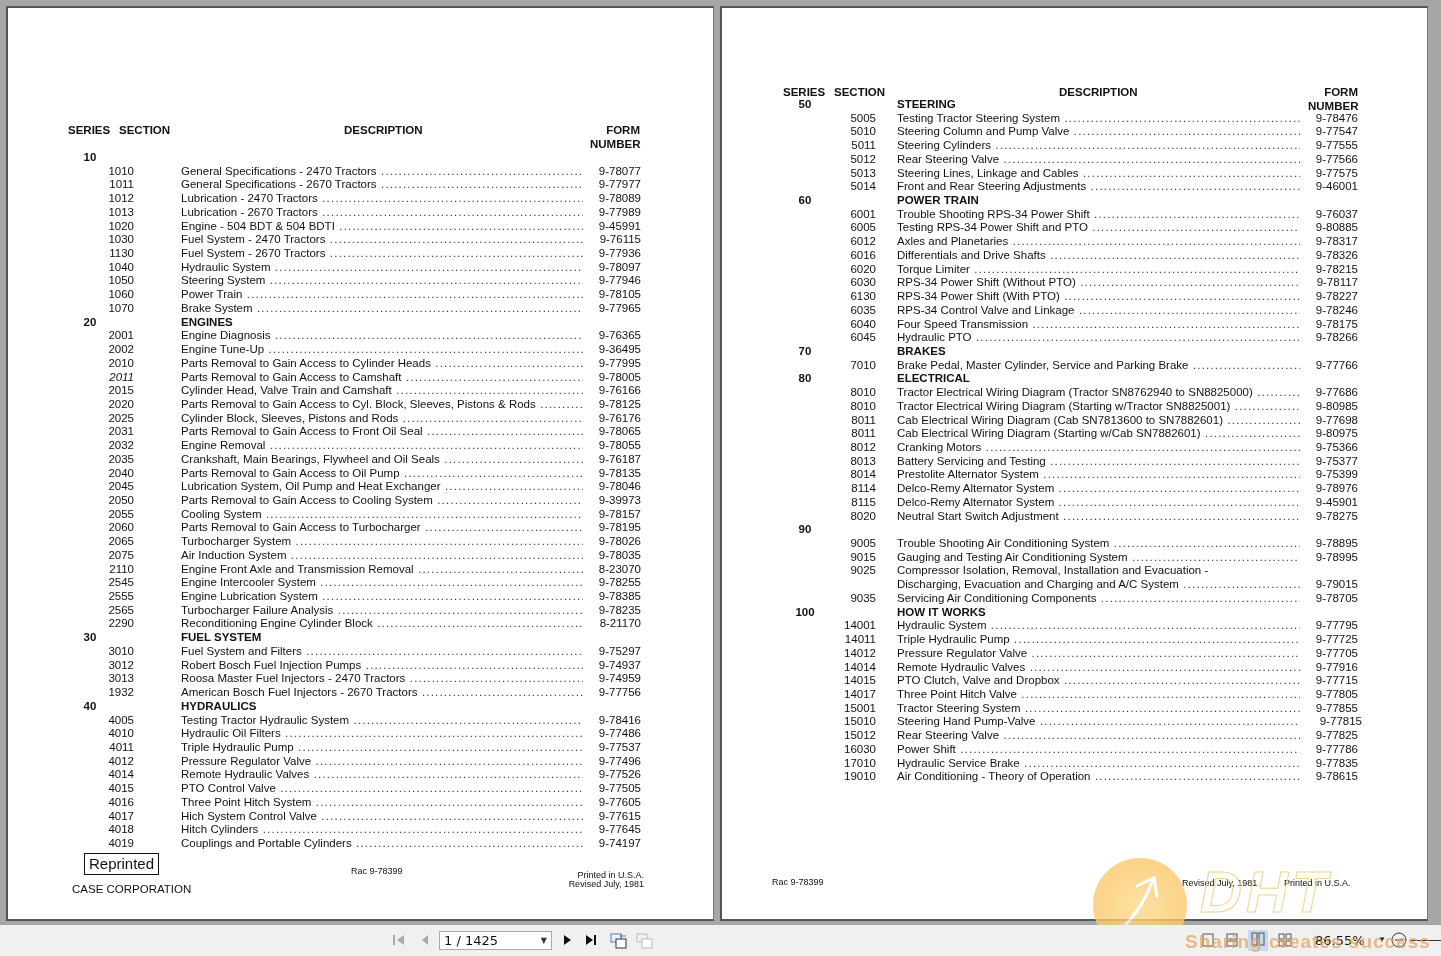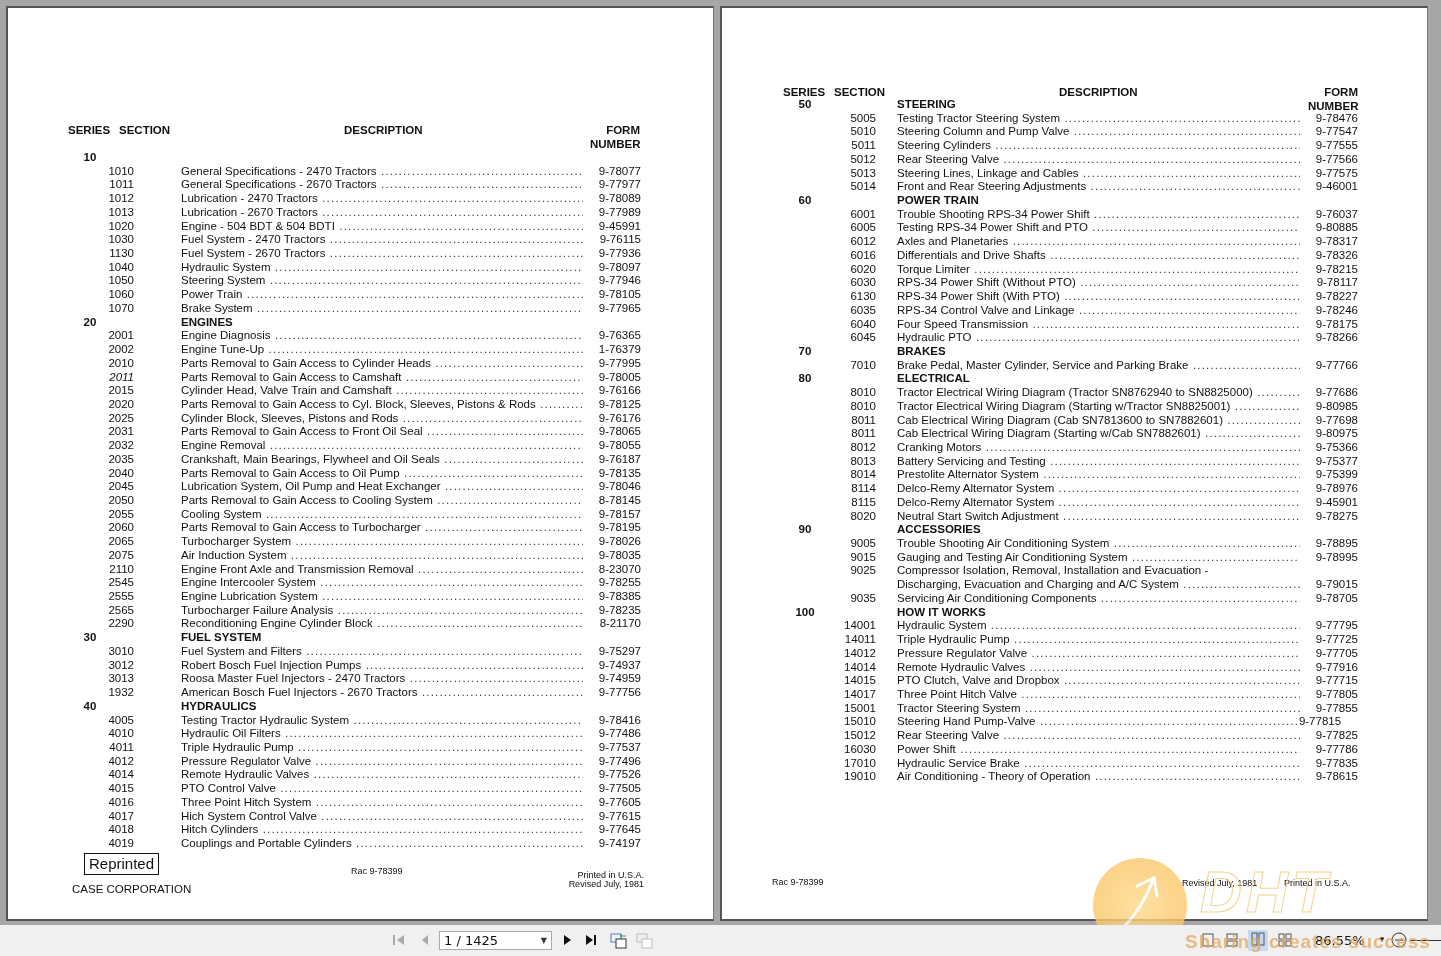--- a/index.html
+++ b/index.html
@@ -102,21 +102,21 @@
         <span class="desc" style="left: 173px; width: 420px;"><span>ENGINES</span></span>
       </div>
       <div class="row" style="top: 321.36px; left: 0px; width: 100%;">
         <span class="sec" style="left: 86px; width: 40px;">2001</span>
         <span class="desc" style="left: 173px; width: 402px;"><span>Engine Diagnosis</span><span class="dots"> ........................................................................................................................</span></span>
         <span class="form" style="left: 581px; width: 52px;">9-76365</span>
       </div>
       <div class="row" style="top: 335.08px; left: 0px; width: 100%;">
         <span class="sec" style="left: 86px; width: 40px;">2002</span>
         <span class="desc" style="left: 173px; width: 402px;"><span>Engine Tune-Up</span><span class="dots"> ........................................................................................................................</span></span>
-        <span class="form" style="left: 581px; width: 52px;">1-76379</span>
+        <span class="form" style="left: 581px; width: 52px;">9-36495</span>
       </div>
       <div class="row" style="top: 348.8px; left: 0px; width: 100%;">
         <span class="sec" style="left: 86px; width: 40px;">2010</span>
         <span class="desc" style="left: 173px; width: 402px;"><span>Parts Removal to Gain Access to Cylinder Heads</span><span class="dots"> ........................................................................................................................</span></span>
         <span class="form" style="left: 581px; width: 52px;">9-77995</span>
       </div>
       <div class="row" style="top: 362.52px; left: 0px; width: 100%;">
         <span class="sec" style="left: 86px; width: 40px; font-style: italic;">2011</span>
         <span class="desc" style="left: 173px; width: 402px;"><span>Parts Removal to Gain Access to Camshaft</span><span class="dots"> ........................................................................................................................</span></span>
         <span class="form" style="left: 581px; width: 52px;">9-78005</span>
@@ -157,21 +157,21 @@
         <span class="form" style="left: 581px; width: 52px;">9-78135</span>
       </div>
       <div class="row" style="top: 472.28px; left: 0px; width: 100%;">
         <span class="sec" style="left: 86px; width: 40px;">2045</span>
         <span class="desc" style="left: 173px; width: 402px;"><span>Lubrication System, Oil Pump and Heat Exchanger</span><span class="dots"> ........................................................................................................................</span></span>
         <span class="form" style="left: 581px; width: 52px;">9-78046</span>
       </div>
       <div class="row" style="top: 486px; left: 0px; width: 100%;">
         <span class="sec" style="left: 86px; width: 40px;">2050</span>
         <span class="desc" style="left: 173px; width: 402px;"><span>Parts Removal to Gain Access to Cooling System</span><span class="dots"> ........................................................................................................................</span></span>
-        <span class="form" style="left: 581px; width: 52px;">8-78145</span>
+        <span class="form" style="left: 581px; width: 52px;">9-39973</span>
       </div>
       <div class="row" style="top: 499.72px; left: 0px; width: 100%;">
         <span class="sec" style="left: 86px; width: 40px;">2055</span>
         <span class="desc" style="left: 173px; width: 402px;"><span>Cooling System</span><span class="dots"> ........................................................................................................................</span></span>
         <span class="form" style="left: 581px; width: 52px;">9-78157</span>
       </div>
       <div class="row" style="top: 513.44px; left: 0px; width: 100%;">
         <span class="sec" style="left: 86px; width: 40px;">2060</span>
         <span class="desc" style="left: 173px; width: 402px;"><span>Parts Removal to Gain Access to Turbocharger</span><span class="dots"> ........................................................................................................................</span></span>
         <span class="form" style="left: 581px; width: 52px;">9-78195</span>
@@ -451,21 +451,20 @@
         <span class="desc" style="left: 175px; width: 403px;"><span>Delco-Remy Alternator System</span><span class="dots"> ........................................................................................................................</span></span>
         <span class="form" style="left: 584px; width: 52px;">9-45901</span>
       </div>
       <div class="row" style="top: 501.6px; left: 0px; width: 100%;">
         <span class="sec" style="left: 114px; width: 40px;">8020</span>
         <span class="desc" style="left: 175px; width: 403px;"><span>Neutral Start Switch Adjustment</span><span class="dots"> ........................................................................................................................</span></span>
         <span class="form" style="left: 584px; width: 52px;">9-78275</span>
       </div>
       <div class="row series" style="top: 515.32px; left: 0px; width: 100%;">
         <span class="ser" style="left: 68px;">90</span>
-        <span class="desc" style="left: 175px; width: 420px;"><span>ACCESSORIES</span></span>
       </div>
       <div class="row" style="top: 529.04px; left: 0px; width: 100%;">
         <span class="sec" style="left: 114px; width: 40px;">9005</span>
         <span class="desc" style="left: 175px; width: 403px;"><span>Trouble Shooting Air Conditioning System</span><span class="dots"> ........................................................................................................................</span></span>
         <span class="form" style="left: 584px; width: 52px;">9-78895</span>
       </div>
       <div class="row" style="top: 542.76px; left: 0px; width: 100%;">
         <span class="sec" style="left: 114px; width: 40px;">9015</span>
         <span class="desc" style="left: 175px; width: 403px;"><span>Gauging and Testing Air Conditioning System</span><span class="dots"> ........................................................................................................................</span></span>
         <span class="form" style="left: 584px; width: 52px;">9-78995</span>
@@ -518,21 +517,21 @@
         <span class="form" style="left: 584px; width: 52px;">9-77805</span>
       </div>
       <div class="row" style="top: 693.68px; left: 0px; width: 100%;">
         <span class="sec" style="left: 114px; width: 40px;">15001</span>
         <span class="desc" style="left: 175px; width: 403px;"><span>Tractor Steering System</span><span class="dots"> ........................................................................................................................</span></span>
         <span class="form" style="left: 584px; width: 52px;">9-77855</span>
       </div>
       <div class="row" style="top: 707.4px; left: 0px; width: 100%;">
         <span class="sec" style="left: 114px; width: 40px;">15010</span>
         <span class="desc" style="left: 175px; width: 403px;"><span>Steering Hand Pump-Valve</span><span class="dots"> ........................................................................................................................</span></span>
-        <span class="form" style="left: 572px; width: 52px; text-align: center;">9-77815</span>
+        <span class="form" style="left: 588px; width: 52px;">9-77815</span>
       </div>
       <div class="row" style="top: 721.12px; left: 0px; width: 100%;">
         <span class="sec" style="left: 114px; width: 40px;">15012</span>
         <span class="desc" style="left: 175px; width: 403px;"><span>Rear Steering Valve</span><span class="dots"> ........................................................................................................................</span></span>
         <span class="form" style="left: 584px; width: 52px;">9-77825</span>
       </div>
       <div class="row" style="top: 734.84px; left: 0px; width: 100%;">
         <span class="sec" style="left: 114px; width: 40px;">16030</span>
         <span class="desc" style="left: 175px; width: 403px;"><span>Power Shift</span><span class="dots"> ........................................................................................................................</span></span>
         <span class="form" style="left: 584px; width: 52px;">9-77786</span>

